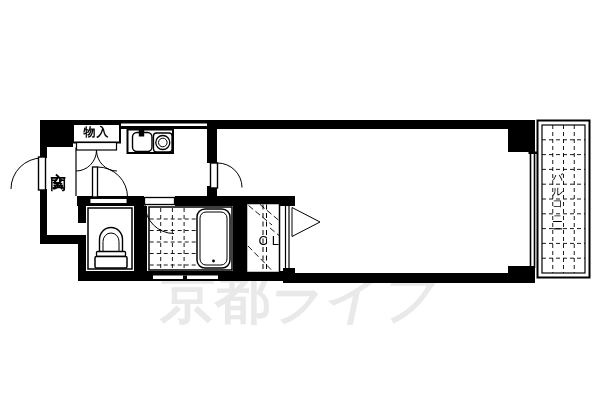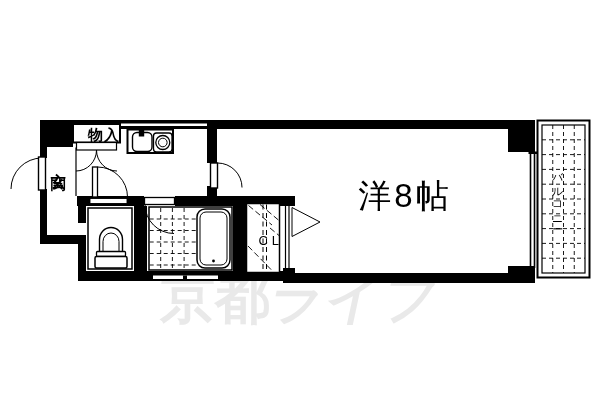--- a/index.html
+++ b/index.html
@@ -4,21 +4,21 @@
 <style>
   html,body{margin:0;padding:0;background:#fff;}
   #stage{
     position:relative;width:600px;height:400px;background:#fff;overflow:hidden;
     font-family:"Liberation Sans","DejaVu Sans",sans-serif;
   }
   #plan-svg{position:absolute;left:0;top:0;z-index:2;}
   .lbl{position:absolute;color:#000;z-index:3;line-height:1.15;}
   .lbl.v{writing-mode:vertical-rl;text-orientation:upright;}
   #genkan-label{left:50px;top:160px;font-size:15px;letter-spacing:4px;font-weight:bold;}
-  #monoire-label{left:73px;top:126px;width:47px;text-align:right;font-size:15px;font-weight:bold;letter-spacing:1px;}
+  #monoire-label{left:73px;top:126px;width:47px;text-align:center;font-size:12px;font-weight:bold;letter-spacing:1px;}
   #main-room-label{left:320px;top:177px;width:170px;text-align:center;font-size:33px;letter-spacing:3px;}
   #cl-label{left:245px;top:234px;width:38px;text-align:right;font-size:13px;letter-spacing:4px;}
   #balcony-label{left:551px;top:165px;font-size:11px;letter-spacing:2px;}
   #watermark{
     position:absolute;left:160px;top:271px;z-index:1;
     font-size:55px;font-weight:bold;color:#e9e9e9;white-space:nowrap;line-height:1;
   }
   #watermark .skew{display:inline-block;transform:skewX(-12deg);}
 </style>
 </head>
@@ -133,17 +133,16 @@
       <rect x="537.5" y="120.5" width="52" height="157" stroke-width="2"></rect>
       <rect x="542" y="125" width="43" height="148" stroke-width="1.2"></rect>
       <path stroke-width="0.9" stroke-dasharray="4,3" d="M 552.75 125 V 273 M 563.5 125 V 273 M 574.25 125 V 273
            M 542 139.8 H 585 M 542 154.6 H 585 M 542 169.4 H 585 M 542 184.2 H 585 M 542 199 H 585
            M 542 213.8 H 585 M 542 228.6 H 585 M 542 243.4 H 585 M 542 258.2 H 585"></path>
     </g>
   </svg>
 
   <div class="lbl v" id="genkan-label">玄関</div>
   <div class="lbl" id="monoire-label">物入</div>
-  <div class="lbl" id="main-room-label">洋8帖</div>
   <div class="lbl" id="cl-label">CL</div>
   <div class="lbl v" id="balcony-label">バルコニー</div>
 
 </div>
 
 </body></html>

